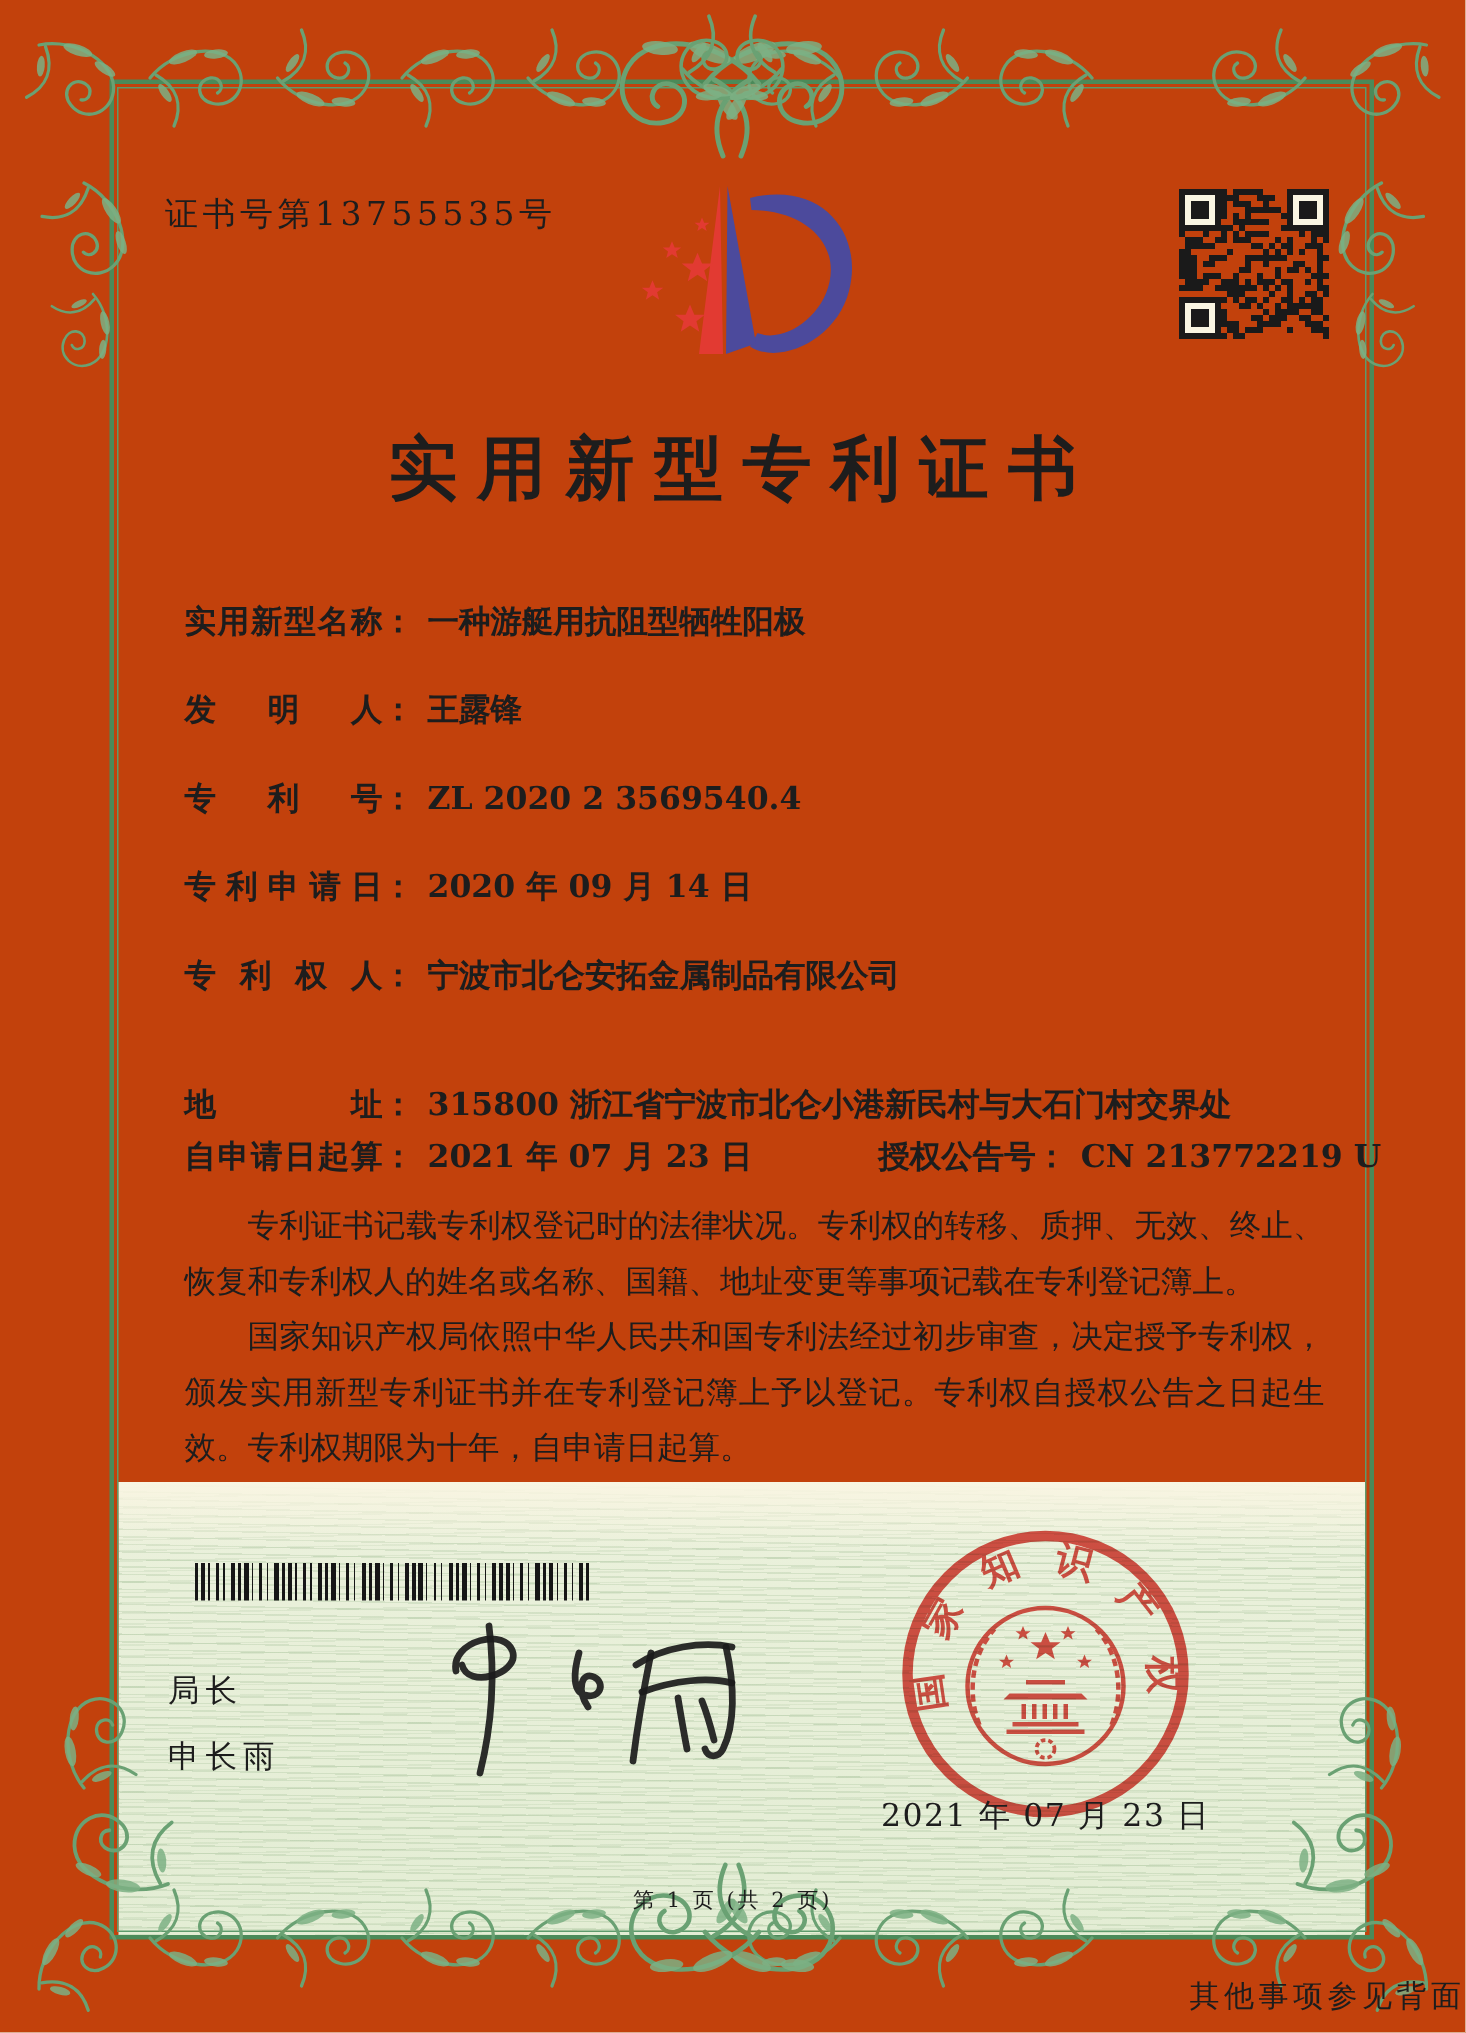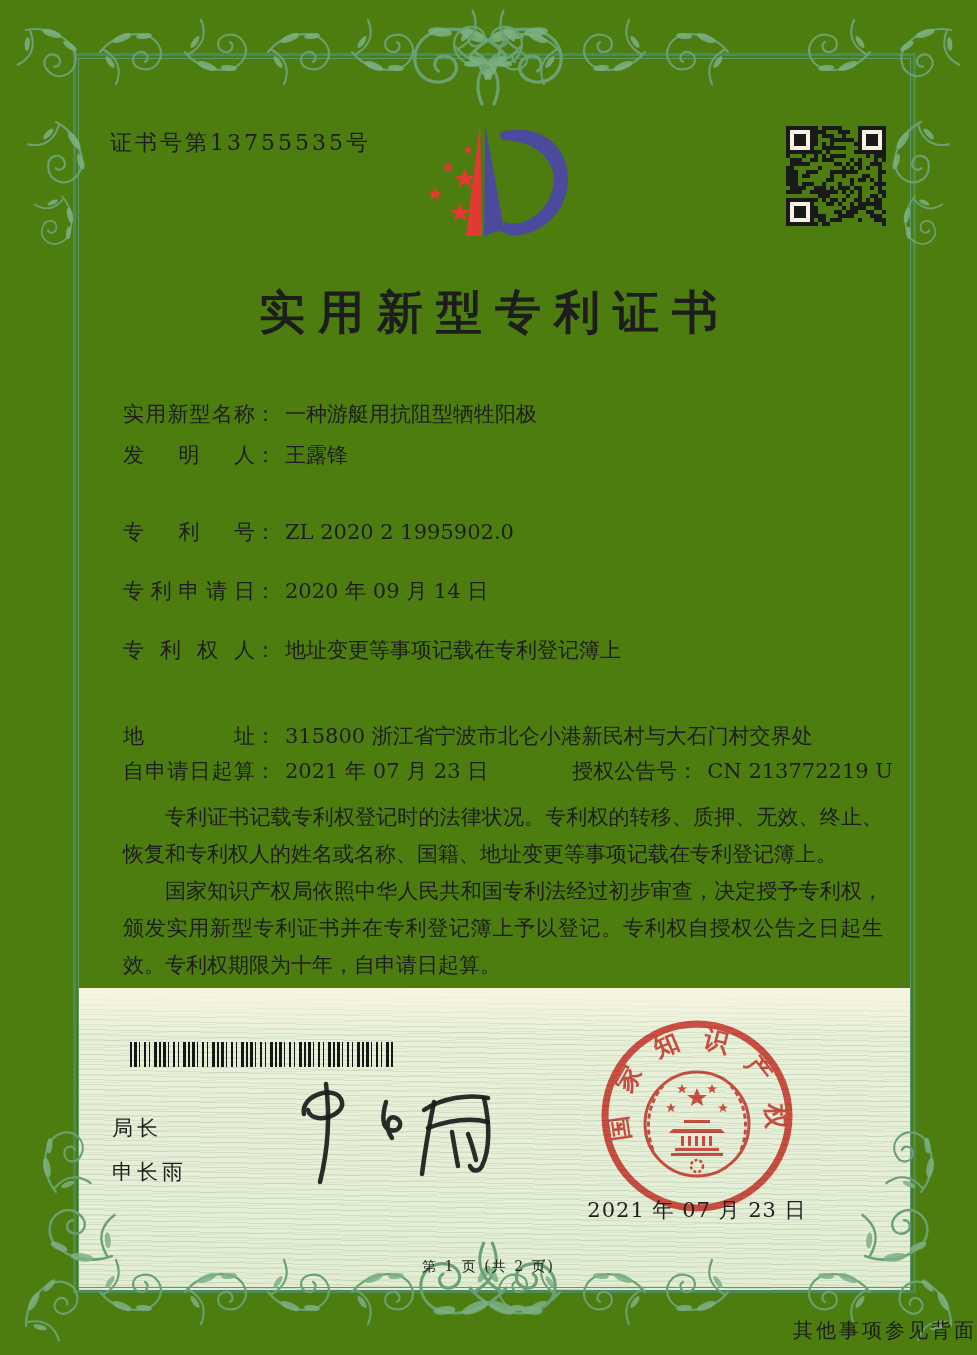--- a/index.html
+++ b/index.html
@@ -1,16 +1,16 @@
 <!DOCTYPE html>
 <html><head>
 <meta charset="utf-8">
 <style>
   html,body{margin:0;padding:0;background:#e8e4d4;}
-  .page{position:relative;width:977px;height:1355px;margin:0 auto;background:#4d7c0f;
+  .page{position:relative;width:977px;height:1355px;margin:0 auto;background:#c2410c;
         overflow:hidden;font-family:"DejaVu Serif","Liberation Serif",serif;color:#1d1d1d;}
   .abs{position:absolute;}
   
   .frame{position:absolute;left:73px;top:53px;width:843px;height:1240px;
          border:3px solid #4b8a59;box-sizing:border-box;}
   .frame::after{content:"";position:absolute;inset:2px;border:1px solid #5d9a6b;}
   
   .green-zone{position:absolute;left:79px;top:988px;width:831px;height:302px;
       background:
         repeating-linear-gradient(1.2deg, rgba(125,165,115,.20) 0 1px, rgba(0,0,0,0) 1px 5px),
@@ -18,21 +18,21 @@
         linear-gradient(#ebf1dc,#e3edd4);}
   .green-zone::before{content:"";position:absolute;left:0;top:0;right:0;height:46px;
         background:linear-gradient(#f9f5e2,rgba(249,245,226,0));}
   .ornaments{position:absolute;left:0;top:0;pointer-events:none;}
   .ornaments .st{fill:none;stroke:#6aa173;stroke-width:2.2;stroke-linecap:round;}
   .ornaments .lf{fill:#7db084;opacity:.85;}
 
   .cert-no{left:110px;top:128px;font-size:22px;letter-spacing:3px;white-space:nowrap;}
   .title{left:0;right:0;top:282px;text-align:center;font-size:46px;font-weight:700;
          letter-spacing:13px;text-indent:13px;white-space:nowrap;}
-  .row{position:absolute;left:123px;white-space:nowrap;font-size:21px;}
+  .row{position:absolute;left:123px;white-space:nowrap;font-size:21px;font-weight:bold;}
   .row .lbl{display:inline-block;width:132px;text-align:justify;text-align-last:justify;vertical-align:bottom;}
   .row .val{margin-left:9px;}
   .grant2{margin-left:84px;}
   .paras{position:absolute;left:123px;top:799px;width:760px;font-size:21px;
          line-height:37px;text-align:justify;}
   .paras p{margin:0;text-indent:2em;}
   .barcode{left:130px;top:1042px;width:263px;height:25px;
       background:repeating-linear-gradient(90deg,
         #161616 0 2px,rgba(0,0,0,0) 2px 4px,
         #161616 4px 7px,rgba(0,0,0,0) 7px 9px,
@@ -372,31 +372,31 @@
         <rect x="4" y="76" width="20" height="20" fill="#f9f5e2"></rect>
         <rect x="8" y="80" width="12" height="12" fill="#1a1a1a"></rect>
       </g>
     </svg>
 
   <div class="abs title">实用新型专利证书</div>
 
   <div class="row" style="top:400px">
     <span class="lbl">实用新型名称</span><span>：</span><span class="val">一种游艇用抗阻型牺牲阳极</span>
   </div>
-  <div class="row" style="top:441px">
+  <div class="row" style="top:459px">
     <span class="lbl">发明人</span><span>：</span><span class="val">王露锋</span>
   </div>
   <div class="row" style="top:518px">
-    <span class="lbl">专利号</span><span>：</span><span class="val">ZL 2020 2 1995902.0</span>
+    <span class="lbl">专利号</span><span>：</span><span class="val">ZL 2020 2 3569540.4</span>
   </div>
   <div class="row" style="top:577px">
     <span class="lbl">专利申请日</span><span>：</span><span class="val">2020 年 09 月 14 日</span>
   </div>
   <div class="row" style="top:636px">
-    <span class="lbl">专利权人</span><span>：</span><span class="val">地址变更等事项记载在专利登记簿上</span>
+    <span class="lbl">专利权人</span><span>：</span><span class="val">宁波市北仑安拓金属制品有限公司</span>
   </div>
   <div class="row" style="top:722px">
     <span class="lbl">地址</span><span>：</span><span class="val">315800 浙江省宁波市北仑小港新民村与大石门村交界处</span>
   </div>
   <div class="row" style="top:757px">
     <span class="lbl">自申请日起算</span><span>：</span><span class="val">2021 年 07 月 23 日</span><span class="grant2">授权公告号</span><span>：</span><span class="val">CN 213772219 U</span>
   </div>
 
   <div class="paras">
     <p>专利证书记载专利权登记时的法律状况。专利权的转移、质押、无效、终止、恢复和专利权人的姓名或名称、国籍、地址变更等事项记载在专利登记簿上。</p>

